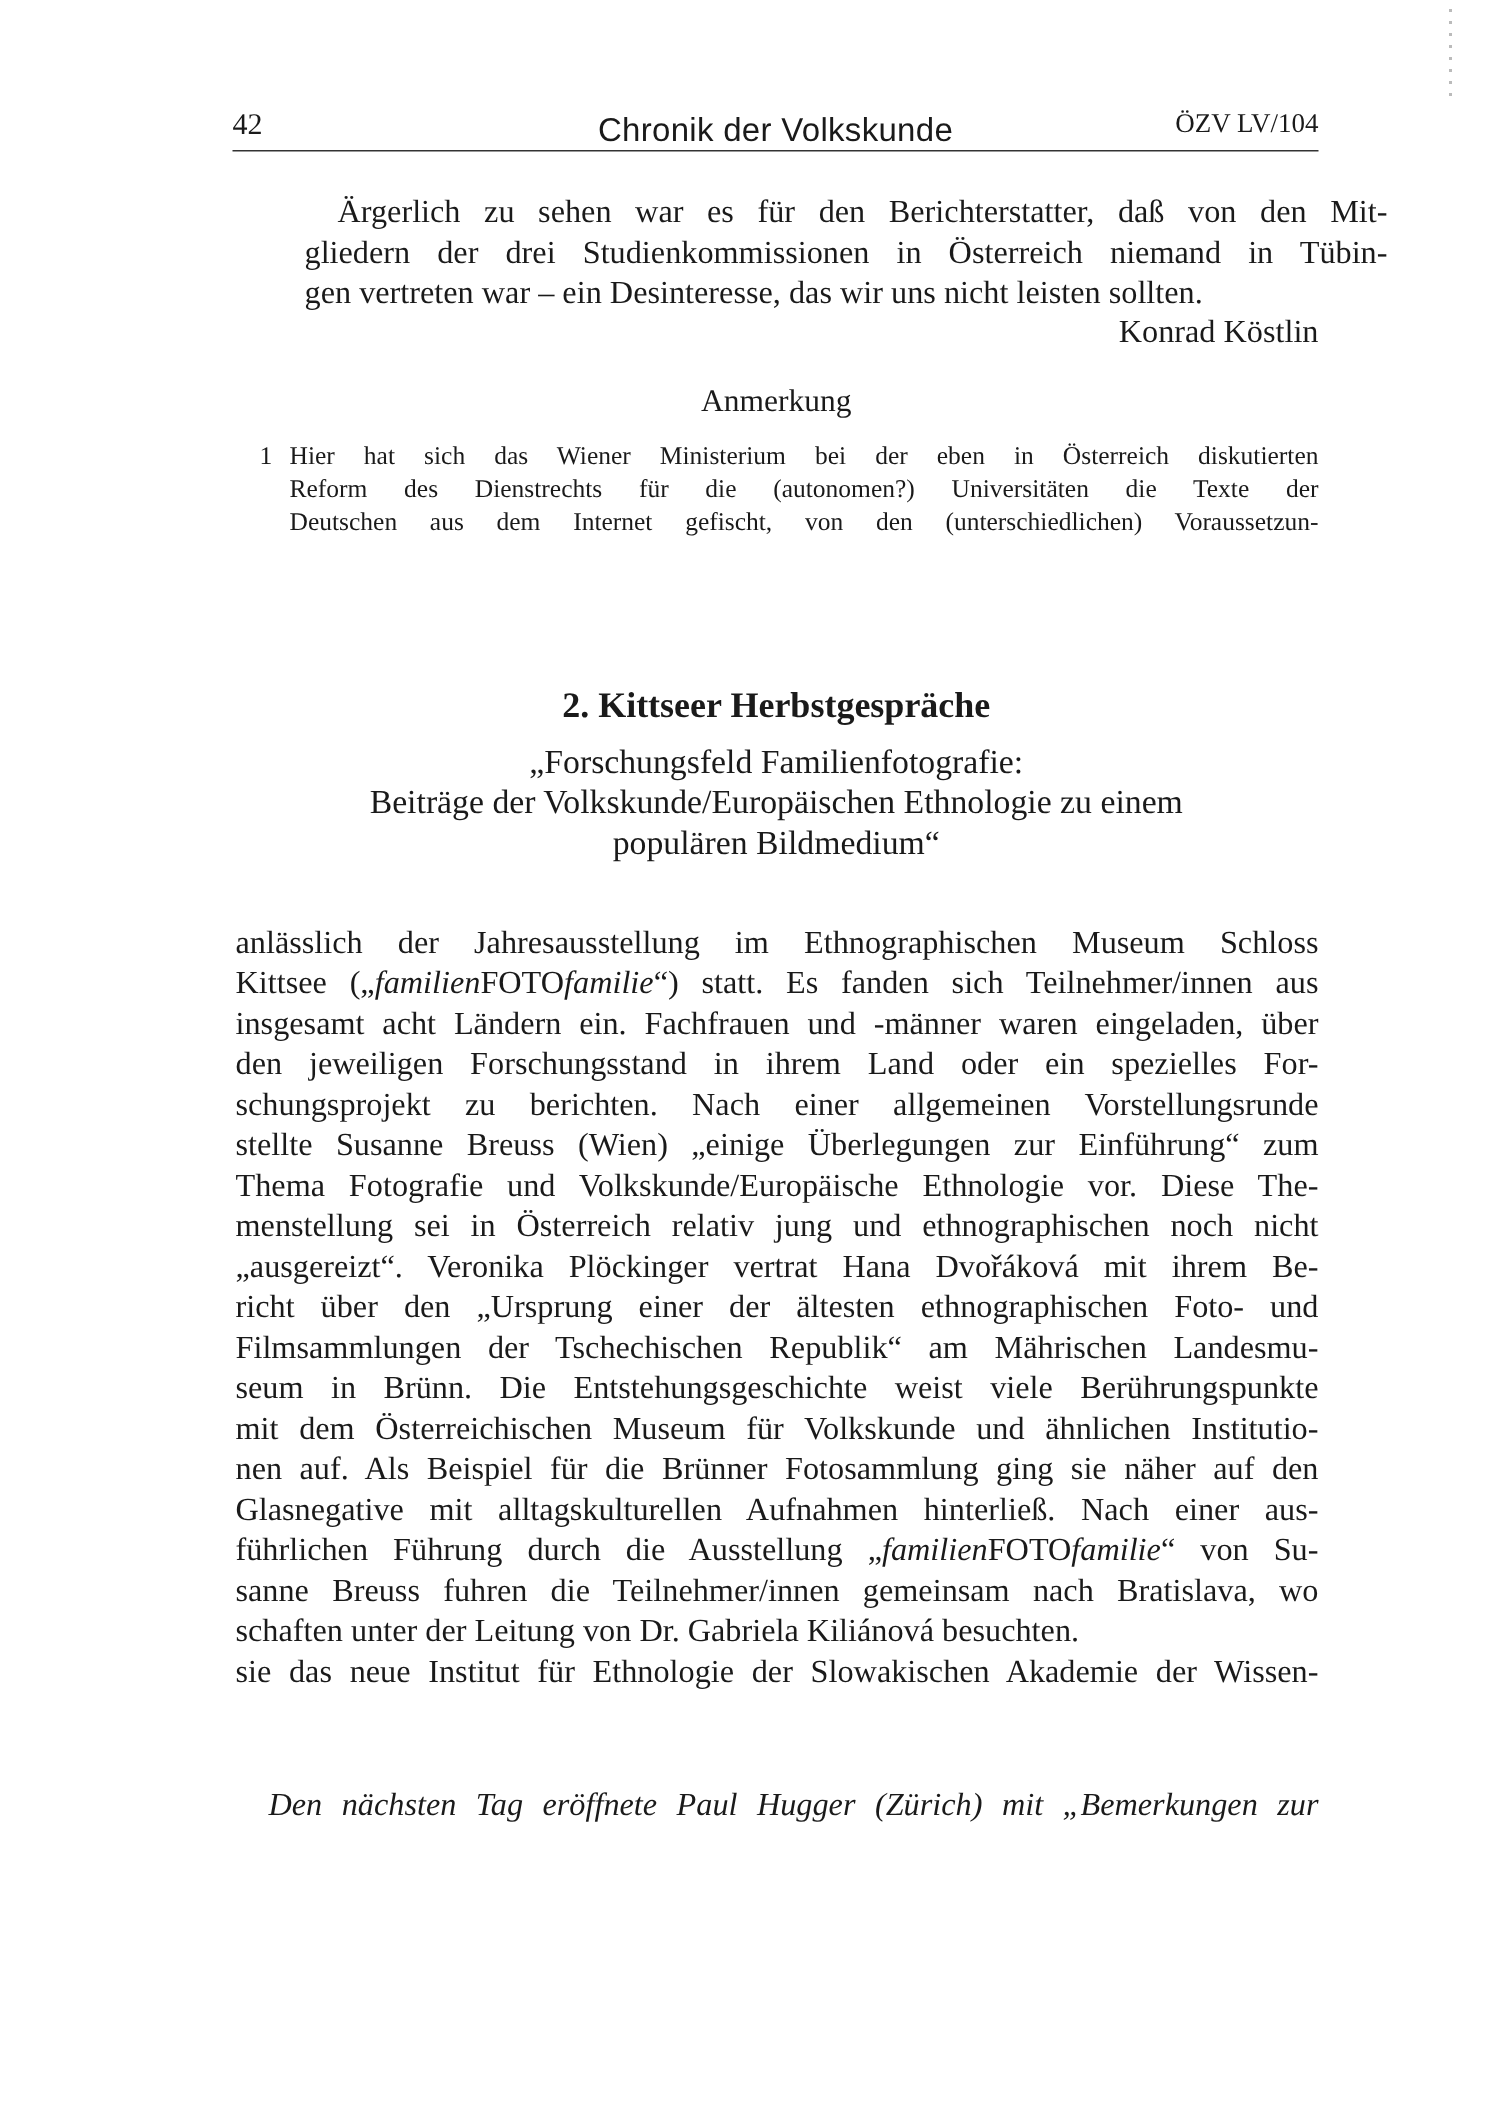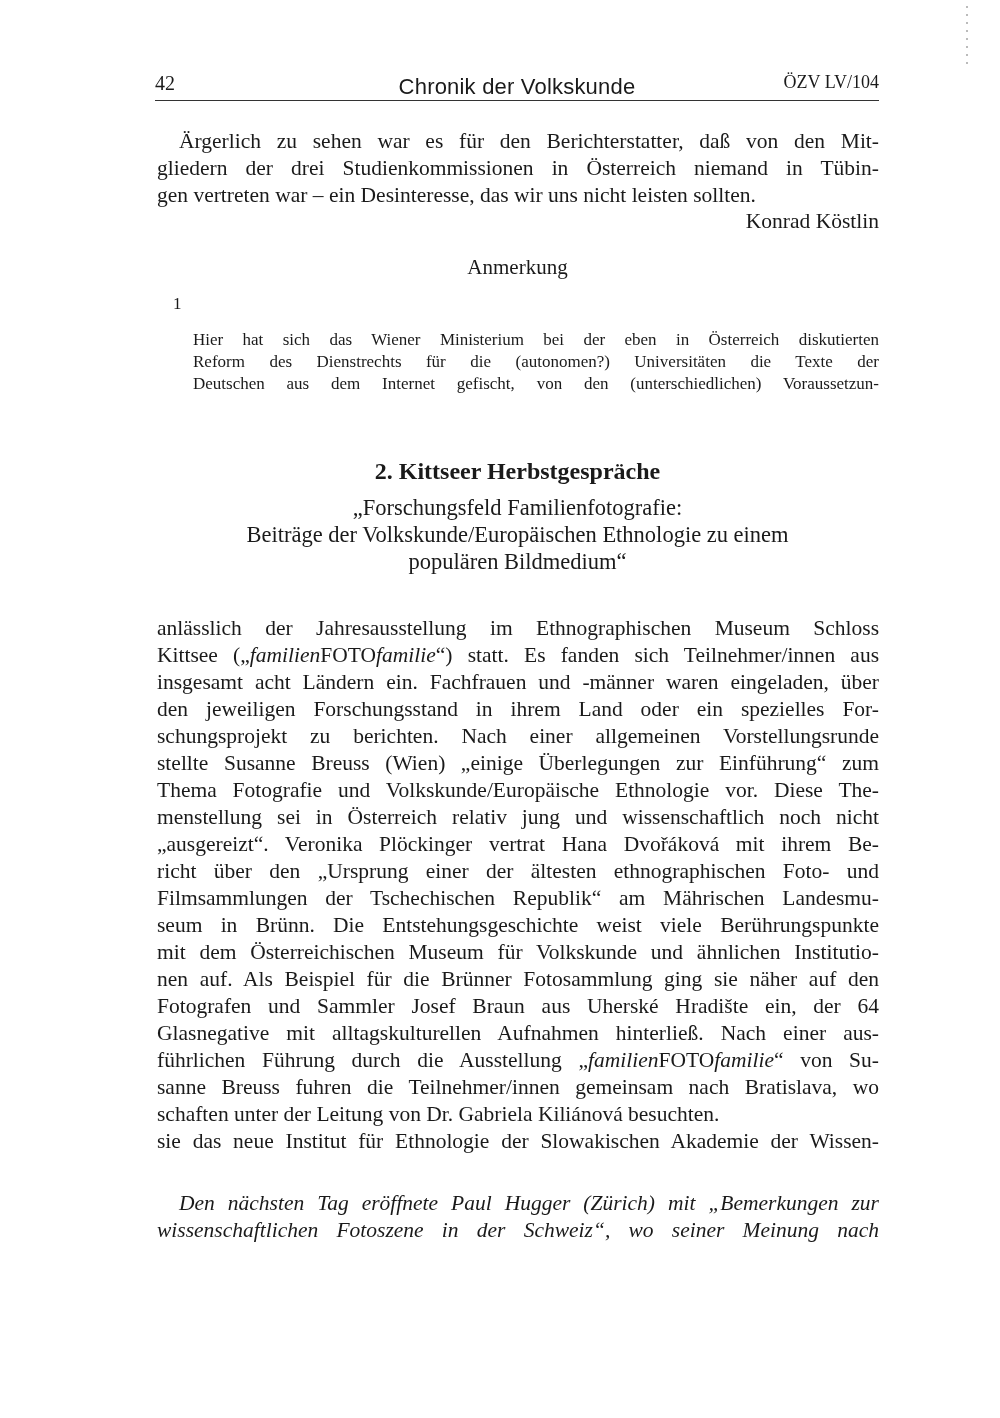--- a/index.html
+++ b/index.html
@@ -18,29 +18,29 @@
     font-family: "Liberation Sans", sans-serif; font-size: 22px; letter-spacing: 0.2px;
   }
   .header .ref { position: absolute; right: 0; top: 2px; font-size: 18px; }
   .body-text {
     position: absolute; left: 157px; width: 722px;
     font-size: 21.5px; line-height: 27px; text-align: justify;
   }
   .line { display: block; text-align-last: justify; white-space: nowrap; }
   .line.last { text-align-last: left; }
   .indent { text-indent: 22px; }
-  #p1 { top: 128px; }
+  #p1 { top: 128px; margin-left: 46px; }
   .author { position: absolute; right: 121px; top: 209px; font-size: 21.5px; }
   .notes-title { position: absolute; left: 0; right: 0; top: 255px; text-align: center; font-size: 21px; margin-left: 35px; }
   .footnote {
     position: absolute; left: 173px; width: 706px; top: 293px;
     font-size: 17px; line-height: 22px;
   }
   .footnote .fn-num { position: absolute; left: 0; top: 0; }
-  .footnote .fn-text { margin-left: 20px; margin-top: 36px; }
+  .footnote .fn-text { margin-left: 20px; }
   .section-title {
     position: absolute; left: 0; right: 0; top: 458px; text-align: center;
     font-weight: bold; font-size: 24px; margin-left: 35px;
   }
   .subtitle {
     position: absolute; left: 0; right: 0; top: 494px; text-align: center;
     font-size: 22.5px; line-height: 27px; margin-left: 35px;
   }
   #p2 { top: 615px; }
   #p3 { top: 1190px; font-style: italic; }
@@ -86,37 +86,35 @@
 </div>
 
 <div class="body-text" id="p2">
     <span class="line">anlässlich der Jahresausstellung im Ethnographischen Museum Schloss</span>
     <span class="line">Kittsee („<i>familien</i>FOTO<i>familie</i>“) statt. Es fanden sich Teilnehmer/innen aus</span>
     <span class="line">insgesamt acht Ländern ein. Fachfrauen und -männer waren eingeladen, über</span>
     <span class="line">den jeweiligen Forschungsstand in ihrem Land oder ein spezielles For-</span>
     <span class="line">schungsprojekt zu berichten. Nach einer allgemeinen Vorstellungsrunde</span>
     <span class="line">stellte Susanne Breuss (Wien) „einige Überlegungen zur Einführung“ zum</span>
     <span class="line">Thema Fotografie und Volkskunde/Europäische Ethnologie vor. Diese The-</span>
-    <span class="line">menstellung sei in Österreich relativ jung und wissenschaftlich noch nicht</span>
+    <span class="line">menstellung sei in Österreich relativ jung und ethnographischen noch nicht</span>
     <span class="line">„ausgereizt“. Veronika Plöckinger vertrat Hana Dvořáková mit ihrem Be-</span>
     <span class="line">richt über den „Ursprung einer der ältesten ethnographischen Foto- und</span>
     <span class="line">Filmsammlungen der Tschechischen Republik“ am Mährischen Landesmu-</span>
     <span class="line">seum in Brünn. Die Entstehungsgeschichte weist viele Berührungspunkte</span>
     <span class="line">mit dem Österreichischen Museum für Volkskunde und ähnlichen Institutio-</span>
     <span class="line">nen auf. Als Beispiel für die Brünner Fotosammlung ging sie näher auf den</span>
-    <span class="line">Fotografen und Sammler Josef Braun aus Uherské Hradište ein, der 64</span>
     <span class="line">Glasnegative mit alltagskulturellen Aufnahmen hinterließ. Nach einer aus-</span>
     <span class="line">führlichen Führung durch die Ausstellung „<i>familien</i>FOTO<i>familie</i>“ von Su-</span>
     <span class="line">sanne Breuss fuhren die Teilnehmer/innen gemeinsam nach Bratislava, wo</span>
     <span class="line last">schaften unter der Leitung von Dr. Gabriela Kiliánová besuchten.</span>
     <span class="line">sie das neue Institut für Ethnologie der Slowakischen Akademie der Wissen-</span>
   </div>
 <div class="body-text" id="p3">
     <span class="line indent">Den nächsten Tag eröffnete Paul Hugger (Zürich) mit „Bemerkungen zur</span>
-    <span class="line">wissenschaftlichen Fotoszene in der Schweiz“, wo seiner Meinung nach</span>
   </div>
 
 <div class="edge-marks">
   <span></span>
     <span></span>
     <span></span>
     <span></span>
     <span></span>
     <span></span>
     <span></span>

